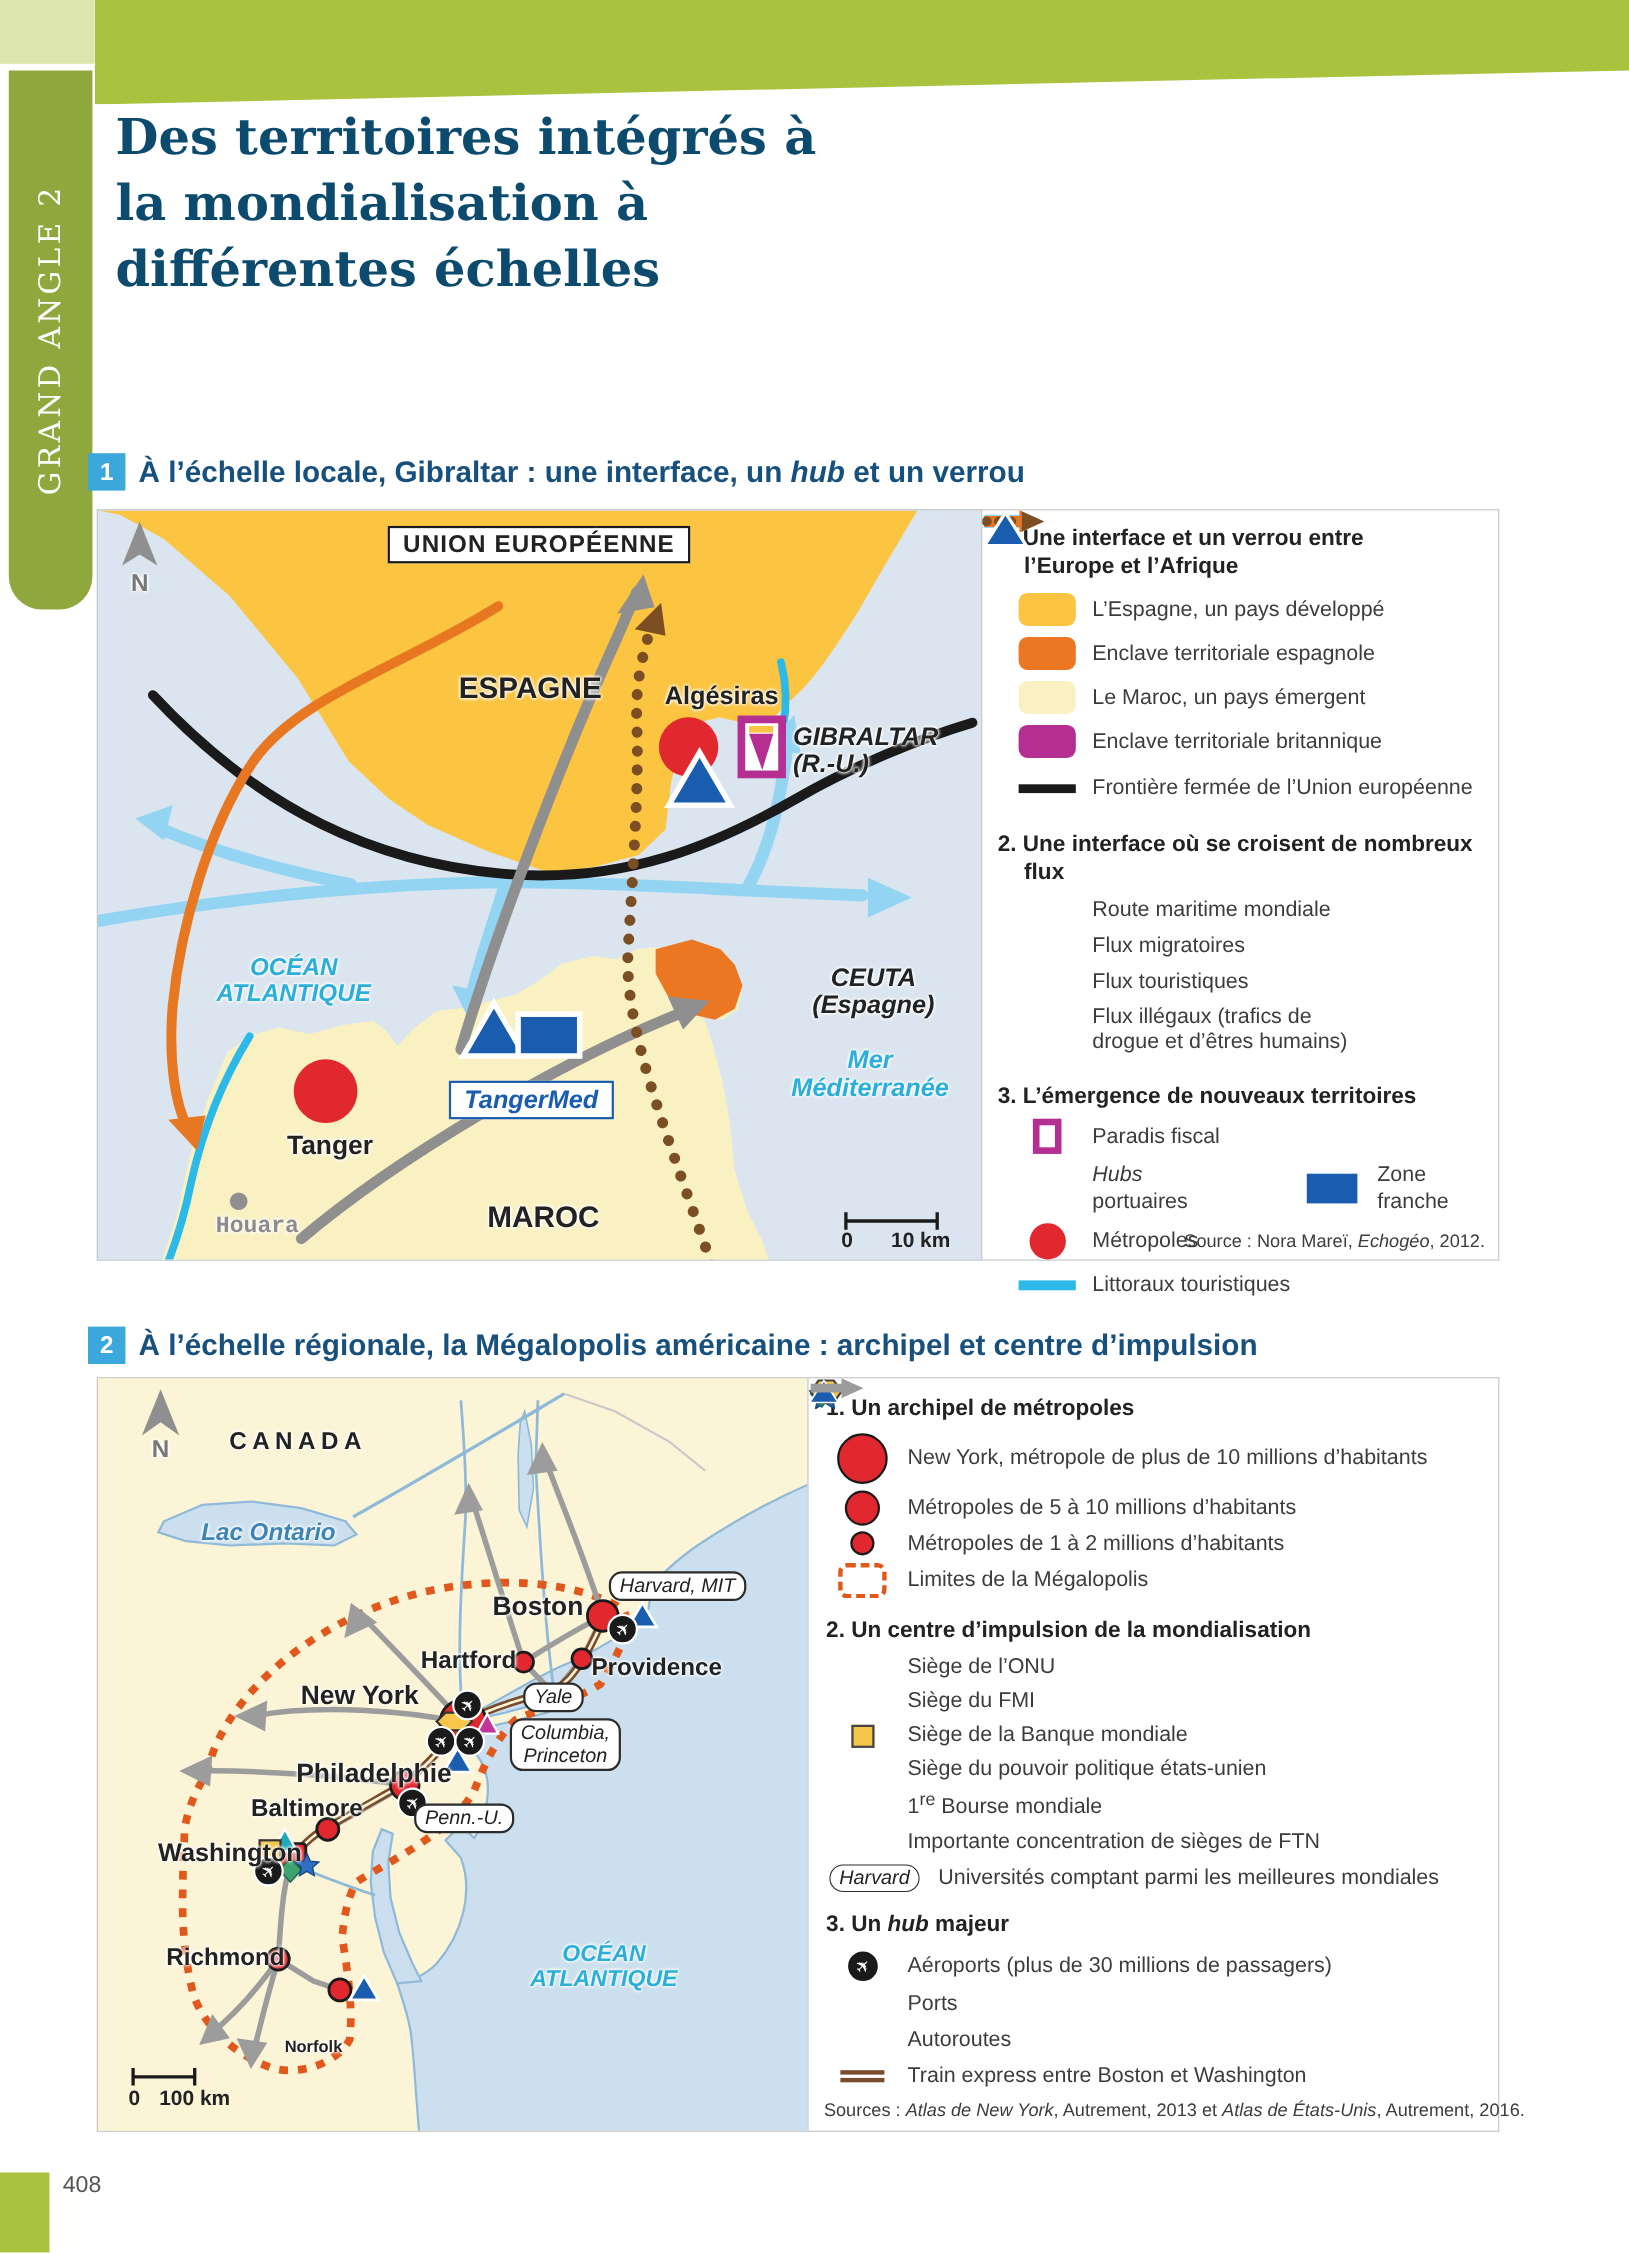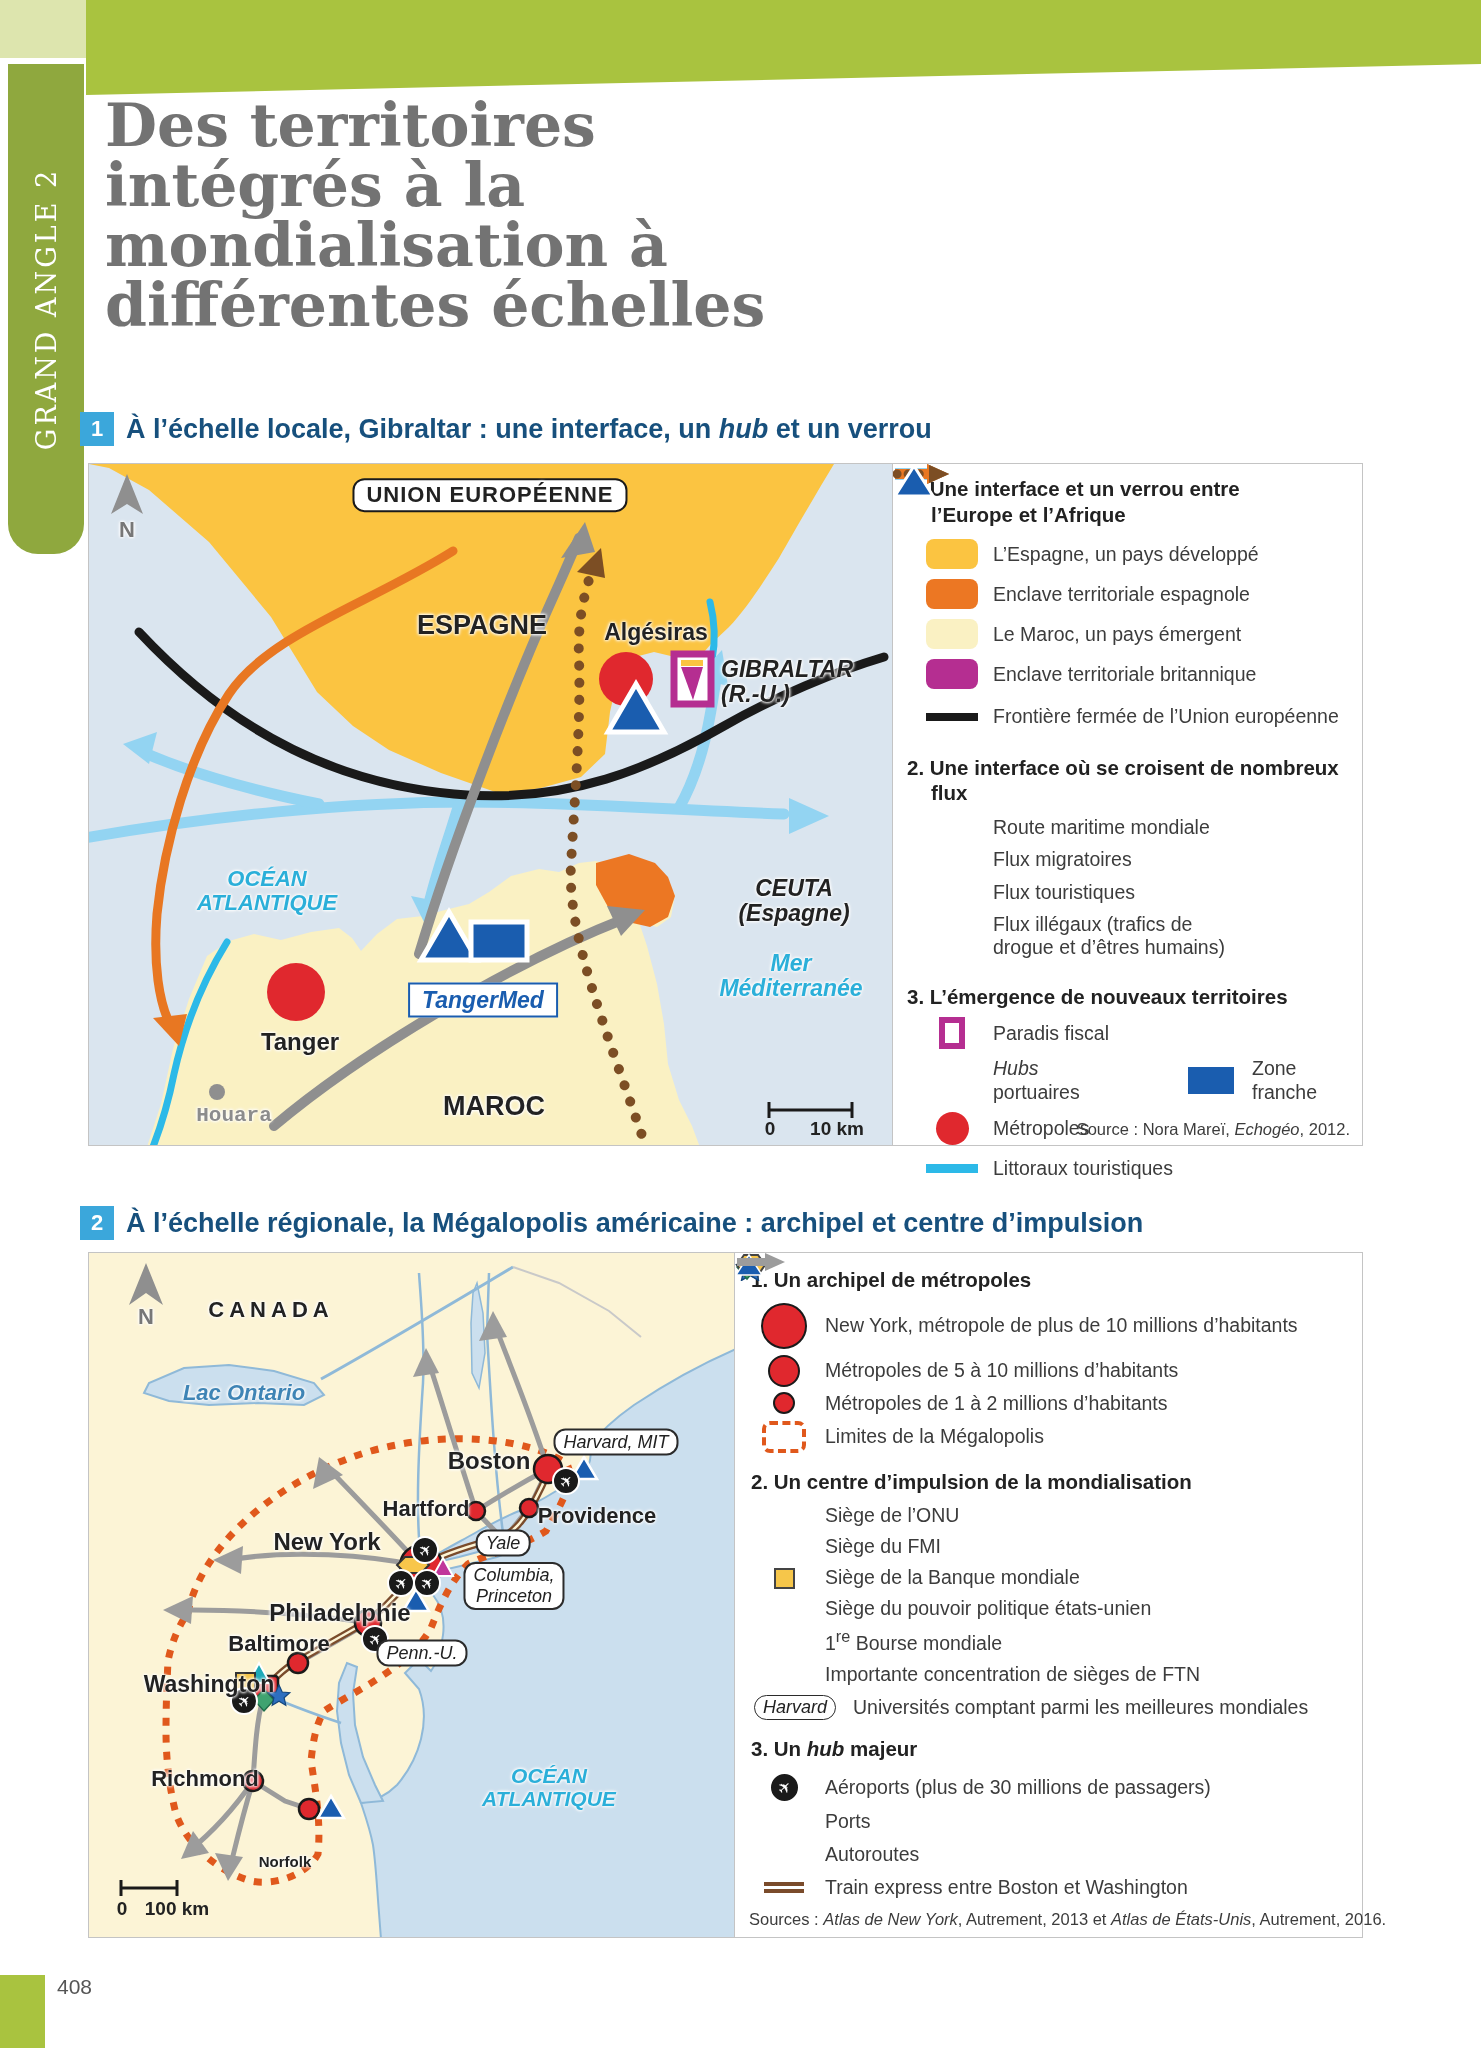--- a/index.html
+++ b/index.html
@@ -9,39 +9,39 @@
   
   .corner-square { position:absolute; left:0; top:0; width:86px; height:58px; background:#dde5ae; }
   .top-band { position:absolute; left:86px; top:0; width:1395px; height:95px;
               background:#a9c33f; clip-path:polygon(0 0,100% 0,100% 64px,0 95px); }
   .side-strip { position:absolute; left:8px; top:64px; width:76px; height:490px;
                 background:#8fa83e; border-radius:0 0 30px 30px; }
   .side-strip .vtext { position:absolute; left:50%; top:50%;
         transform:translate(-50%,-50%) rotate(-90deg); white-space:nowrap;
         font-family:"DejaVu Serif", serif; color:#fff; font-size:27px; letter-spacing:3px; }
   .main-title { position:absolute; left:105px; top:95px; width:680px;
-        font-family:"DejaVu Serif", serif; font-size:60px; line-height:60px; color:#737373; }
+        font-family:"DejaVu Serif", serif; font-size:45px; line-height:60px; color:#0c4a6e; }
 
   
   .sec { position:absolute; display:flex; align-items:flex-start; gap:12px; }
   .sec .num { width:34px; height:34px; background:#3ba7db; color:#fff; font-weight:bold;
               font-size:22px; display:flex; align-items:center; justify-content:center; flex:0 0 34px; }
   .sec .txt { font-size:27px; font-weight:bold; color:#17507d; line-height:34px; }
 
   
   .figure { position:absolute; display:flex; }
   .map-box { position:relative; border:1px solid #c4c4c4; overflow:hidden; background:#dae5ef; }
   .legend-box { position:relative; border:1px solid #c4c4c4; margin-left:-1px; background:#fff; }
 
   svg { position:absolute; left:0; top:0; }
 
   
   .mlab { position:absolute; transform:translate(-50%,-50%); text-align:center; white-space:nowrap;
           color:#222; font-weight:800; line-height:1.08;
-          text-shadow:0 0 3px #fff,0 0 3px #fff,0 0 4px #fff;border-radius:12px; }
+          text-shadow:0 0 3px #fff,0 0 3px #fff,0 0 4px #fff; }
   .mlab.left { transform:translate(0,-50%); text-align:left; }
   .sea-lab { color:#2bafd9; font-style:italic; font-weight:600; }
   .gray-lab { color:#8c8c8c; font-weight:600;font-family:Liberation Mono, monospace; }
   .box-lab { position:absolute; transform:translate(-50%,-50%); background:#fff; white-space:nowrap; }
 
   .scalebar { position:absolute; }
   .scalebar .lab { position:absolute; transform:translate(-50%,0); font-size:19px; color:#222; font-weight:600; white-space:nowrap;}
 
   
   .ltitle { font-size:20.5px; font-weight:bold; color:#222; line-height:1.25;

